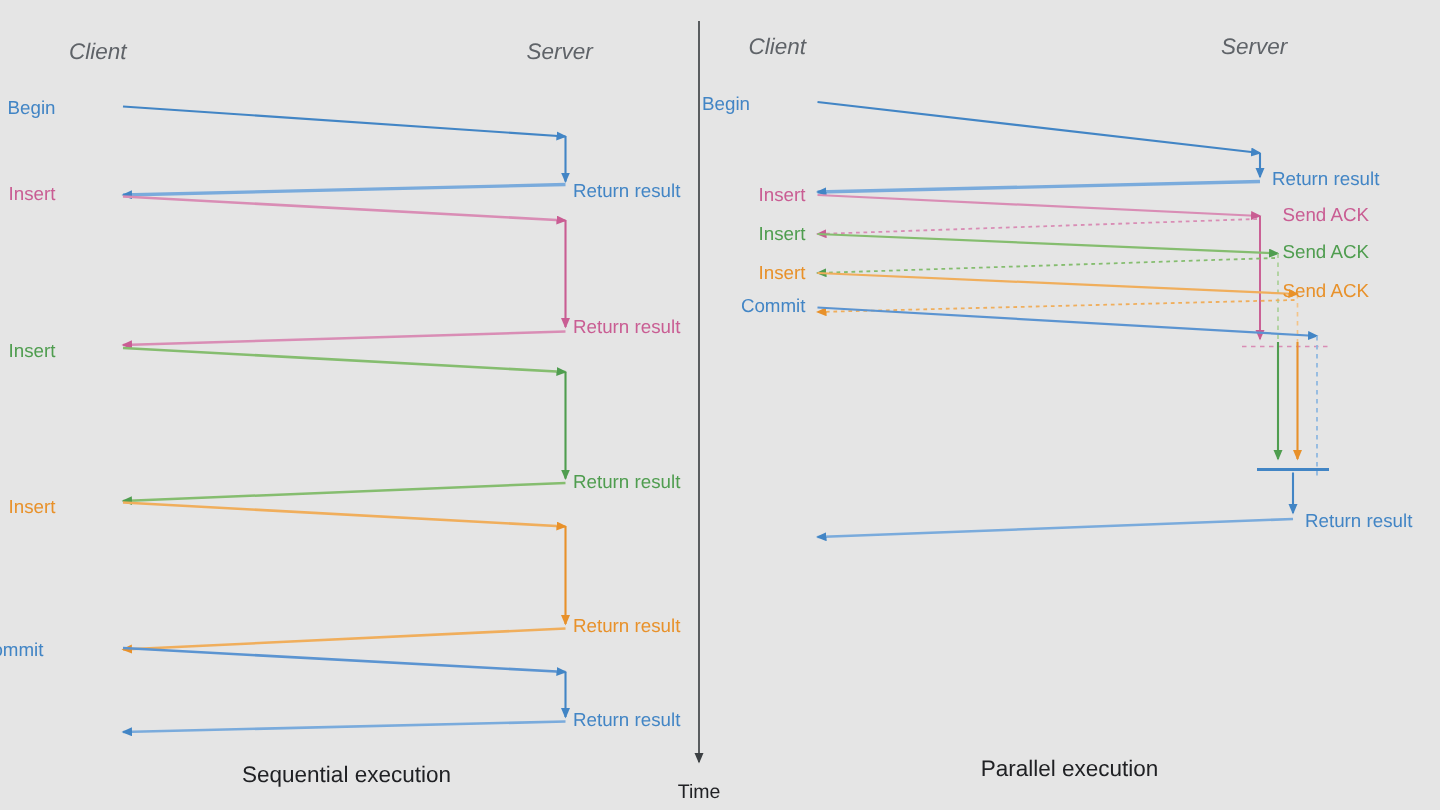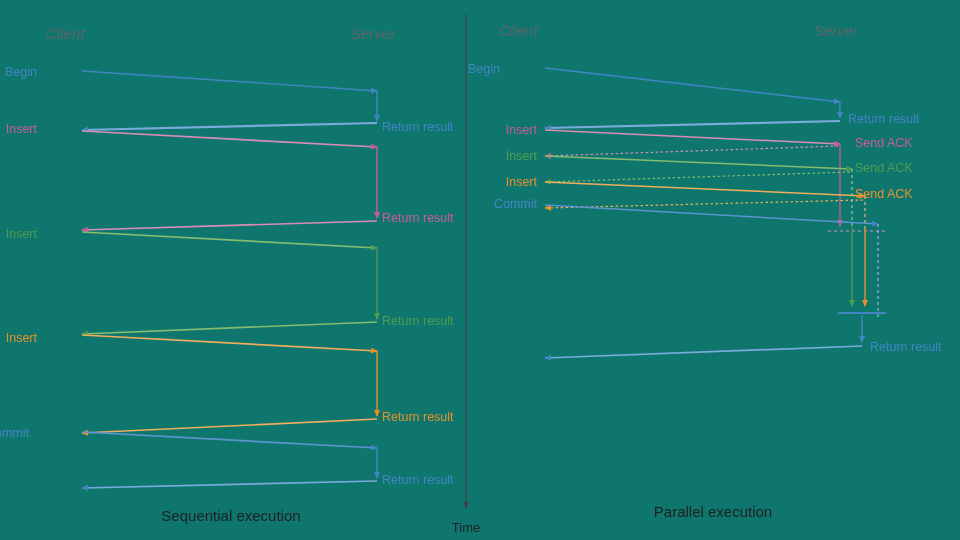--- a/index.html
+++ b/index.html
@@ -7,21 +7,21 @@
     padding: 0;
     background: #ffffff;
   }
   body {
     font-family: "Liberation Sans", sans-serif;
   }
   #stage {
     position: relative;
     width: 960px;
     height: 540px;
-    background: #0f766e;
+    background: #e5e5e5;
     overflow: hidden;
   }
   svg.diagram {
     position: absolute;
     left: 0;
     top: 0;
     width: 960px;
     height: 540px;
   }
   text.actor-label {

